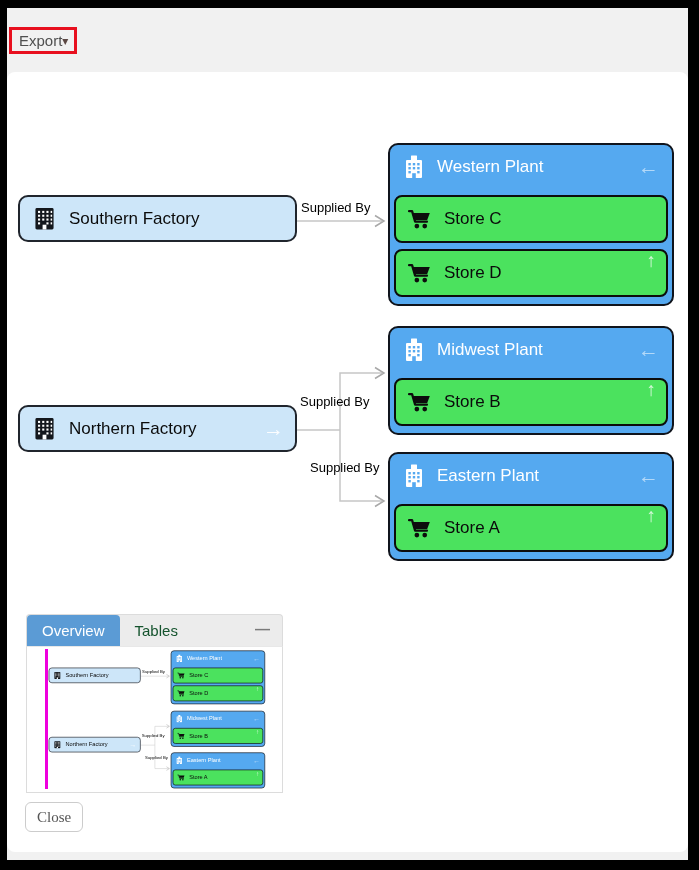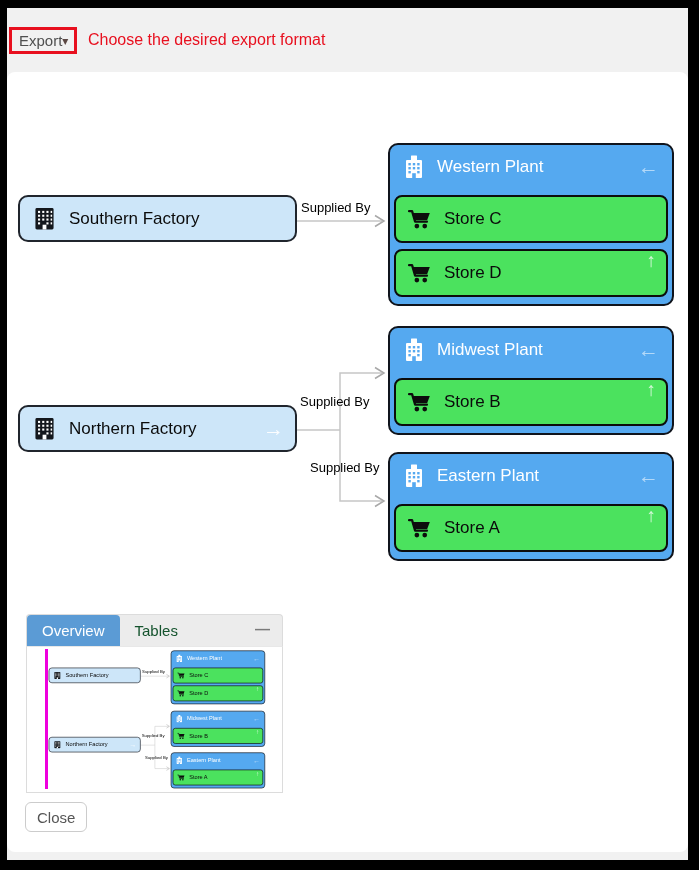--- a/index.html
+++ b/index.html
@@ -132,21 +132,21 @@
   .mini-holder { position: absolute; left: 18px; top: -20px; width: 0; height: 0; }
   .mini-holder .diagram { transform: scale(0.33); transform-origin: 0 0; }
 
   
   .close-btn {
     position: absolute; left: 18px; top: 730px;
     min-width: 51px; height: 30px;
     background: #fff;
     border: 1px solid #ccc; border-radius: 6px;
     font-size: 15px; color: #555;
-    font-family: Liberation Sans, sans-serif;
+    font-family: Liberation Serif, serif;
     padding: 0 11px;
     cursor: pointer;
   }
 </style>
 </head>
 <body>
 
 <svg width="0" height="0" style="position:absolute">
   <defs>
     <g id="ico-factory">
@@ -194,21 +194,20 @@
   </defs>
 </svg>
 
 <div class="page">
 
   <div class="toolbar">
     <div class="export-btn">
       <span class="export-label">Export</span>
       <span class="caret">▾</span>
     </div>
-    <div class="annotation">Choose the desired export format</div>
   </div>
 
   <div class="panel">
 
     <div class="diagram" id="main-diagram">
 
       <svg class="links" width="672" height="480" viewBox="0 0 672 480">
         <g fill="none" stroke="#c6c6c6" stroke-width="1.5">
           <path d="M290 149 H375"></path>
           <path d="M290 358 H333 M333 358 V301 H375 M333 358 V429 H375"></path>

